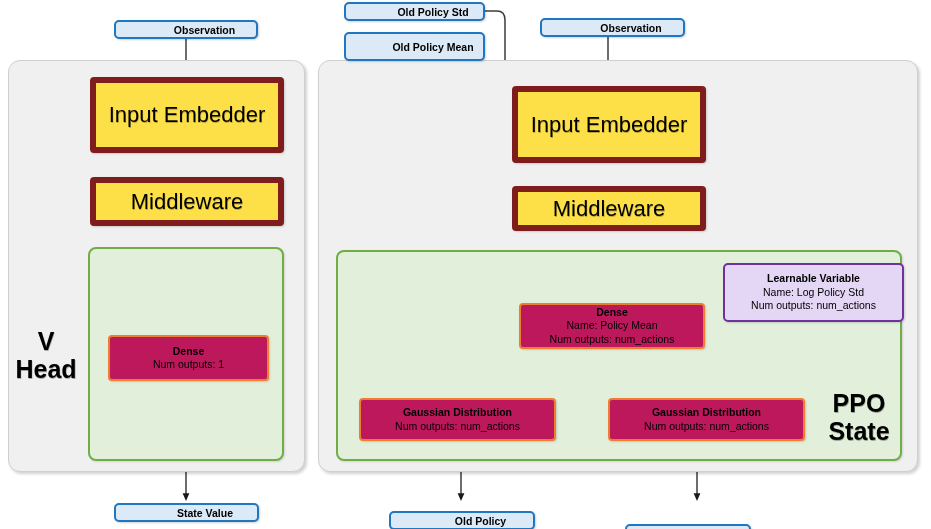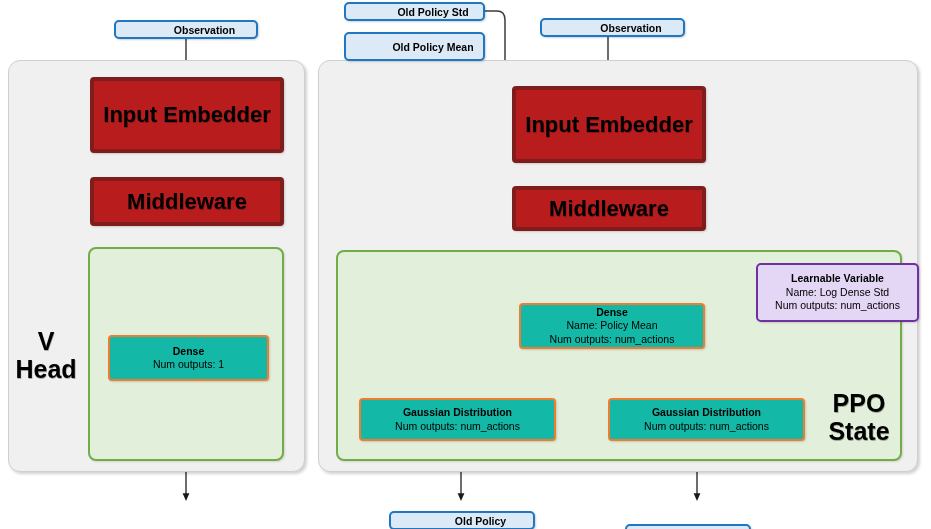--- a/index.html
+++ b/index.html
@@ -29,34 +29,34 @@
     position: absolute;
     background: #e2efda;
     border: 2px solid #70ad47;
     border-radius: 8px;
     box-shadow: 1px 1px 2px rgba(0,0,0,0.12);
   }
 
   
   .gblock {
     position: absolute;
-    background: #b91c1c;
-    border: 4px solid #7f1d1d;
+    background: #fde047;
+    border: 6px solid #7f1d1d;
     border-radius: 4px;
     display: flex; align-items: center; justify-content: center;
-    font-weight: bold;
+    font-weight: normal;
     color: #000;
     text-shadow: 0.5px 0.5px 0 rgba(0,0,0,0.25);
     box-shadow: 1px 1px 2px rgba(0,0,0,0.15);
   }
 
   
   .oblock {
     position: absolute;
-    background: #14b8a6;
+    background: #be185d;
     border: 2px solid #ed7d31;
     border-radius: 4px;
     display: flex; flex-direction: column;
     align-items: center; justify-content: center;
     color: #000;
     box-shadow: 1px 1px 2px rgba(0,0,0,0.15);
     line-height: 1.28;
   }
   .oblock .ttl { font-weight: bold; font-size: 10.5px; }
   .oblock .sub { font-weight: normal; font-size: 10.5px; }
@@ -170,23 +170,23 @@
   <div class="gblock" style="left:512px; top:86px; width:194px; height:77px; font-size:22px;">Input Embedder</div>
 
   <div class="gblock" style="left:512px; top:186px; width:194px; height:45px; font-size:22px;">Middleware</div>
 
   <div class="oblock" style="left:519px; top:303px; width:186px; height:46px;">
     <span class="ttl">Dense</span>
     <span class="sub">Name: Policy Mean</span>
     <span class="sub">Num outputs: num_actions</span>
   </div>
 
-  <div class="pblock" style="left:756px; top:263px; width:163px; height:59px;">
+  <div class="pblock" style="left:723px; top:263px; width:181px; height:59px;">
     <span class="ttl">Learnable Variable</span>
-    <span class="sub">Name: Log Dense Std</span>
+    <span class="sub">Name: Log Policy Std</span>
     <span class="sub">Num outputs: num_actions</span>
   </div>
 
 
   <div class="oblock" style="left:359px; top:398px; width:197px; height:43px;">
     <span class="ttl">Gaussian Distribution</span>
     <span class="sub">Num outputs: num_actions</span>
   </div>
 
   <div class="oblock" style="left:608px; top:398px; width:197px; height:43px;">
@@ -195,18 +195,19 @@
   </div>
 
   <div class="bblock" style="left:114px; top:20px; width:144px; height:19px;">Observation</div>
 
   <div class="bblock" style="left:344px; top:2px; width:141px; height:19px;">Old Policy Std</div>
 
   <div class="bblock" style="left:344px; top:32px; width:141px; height:29px;">Old Policy Mean</div>
 
   <div class="bblock" style="left:540px; top:18px; width:145px; height:19px;">Observation</div>
 
+  <div class="bblock" style="left:114px; top:503px; width:145px; height:19px;">State Value</div>
 
   <div class="bblock" style="left:389px; top:503px; width:146px; height:19px;margin-top:8px;">Old Policy</div>
 
   <div class="bblock" style="left:625px; top:524px; width:126px; height:19px;font-style:italic;">New Policy</div>
 
 </div>
 
 </body></html>

